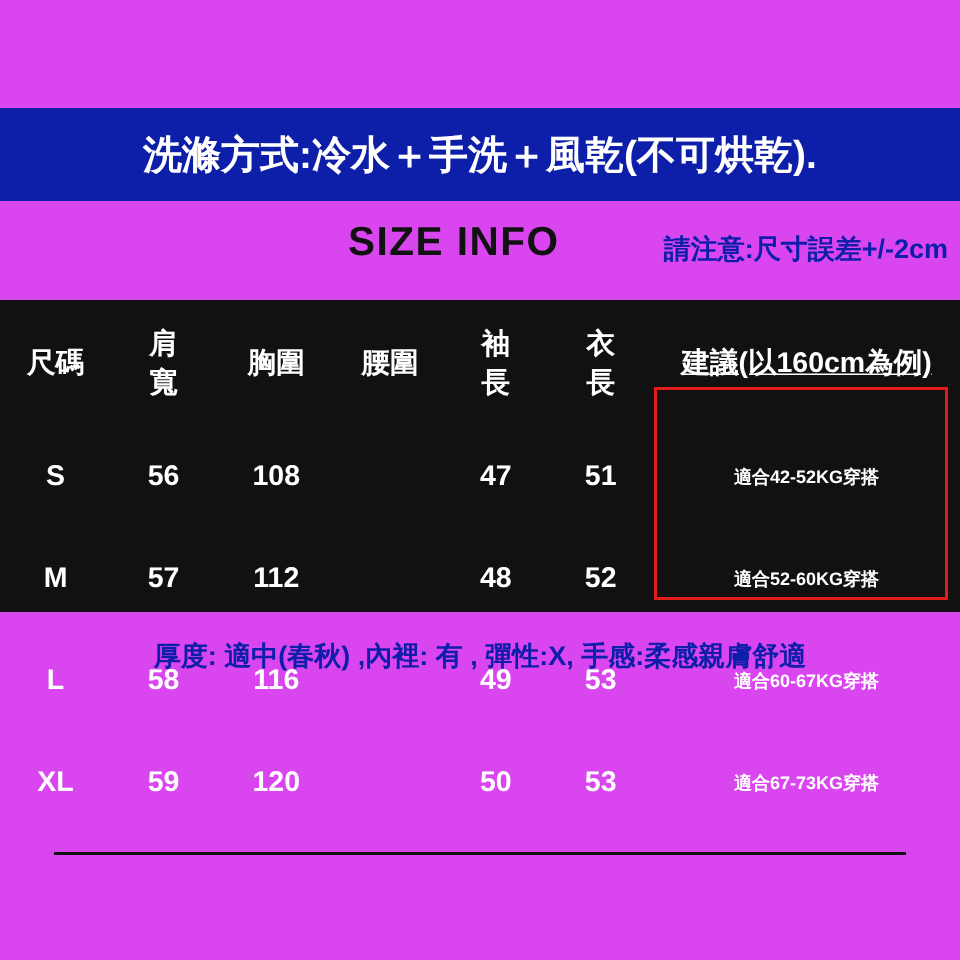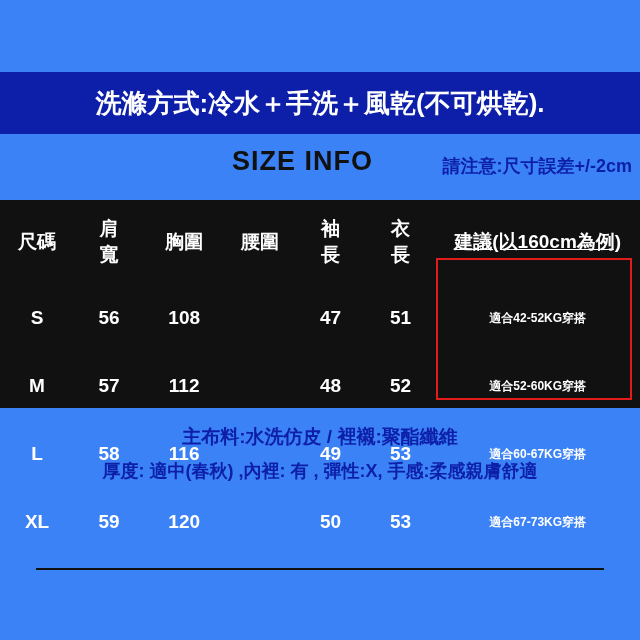--- a/index.html
+++ b/index.html
@@ -10,21 +10,21 @@
     width: 640px;
     height: 640px;
     background: #ffffff;
     font-family: "Liberation Sans", sans-serif;
     overflow: hidden;
   }
   .page {
     position: relative;
     width: 640px;
     height: 640px;
-    background: #3b82f6;
+    background: #d946ef;
     box-sizing: border-box;
   }
 
   
   .banner {
     position: absolute;
     left: 0;
     top: 72px;
     width: 640px;
     height: 62px;
@@ -225,19 +225,18 @@
         <td>50</td>
         <td>53</td>
         <td class="sugg-cell">適合67-73KG穿搭</td>
       </tr>
     </tbody>
   </table>
 
   <div class="red-box"></div>
 
   <div class="info">
-    <div class="info-line">主布料:水洗仿皮 / 裡襯:聚酯纖維</div>
     <div class="info-line small">厚度: 適中(春秋) ,內裡: 有 , 彈性:X, 手感:柔感親膚舒適</div>
   </div>
 
   <div class="bottom-rule"></div>
 
 </div>
 
 </body></html>

